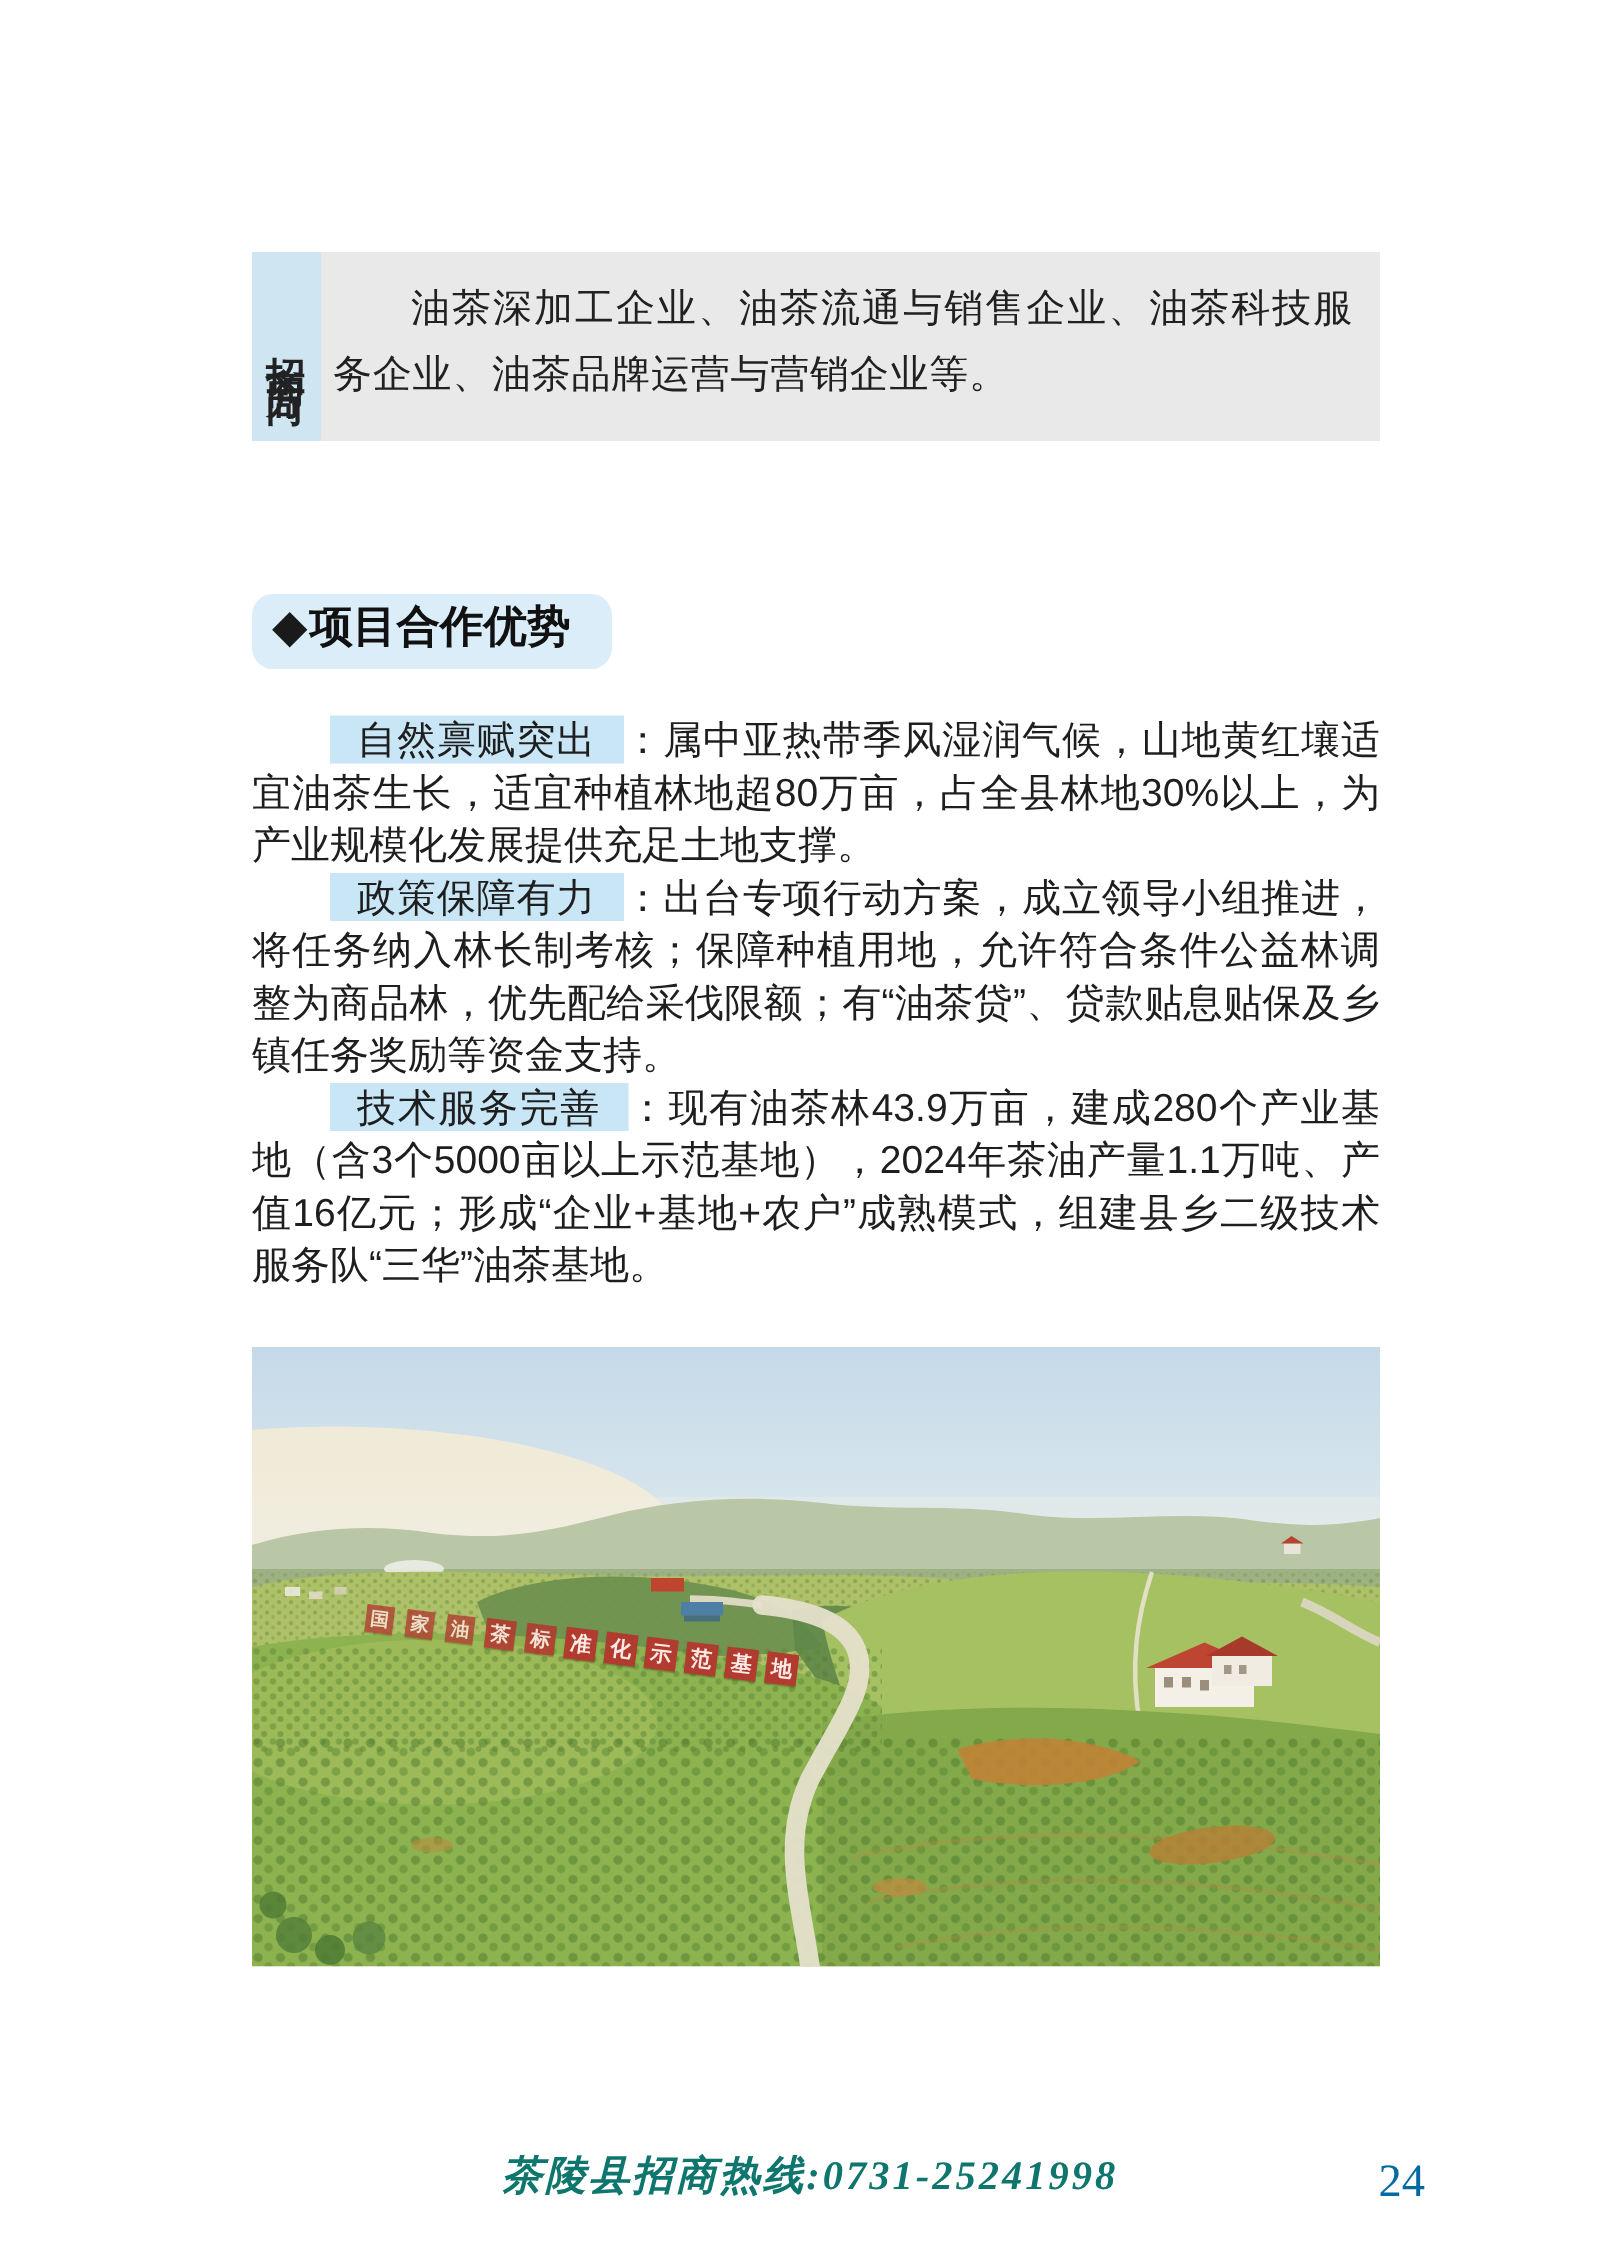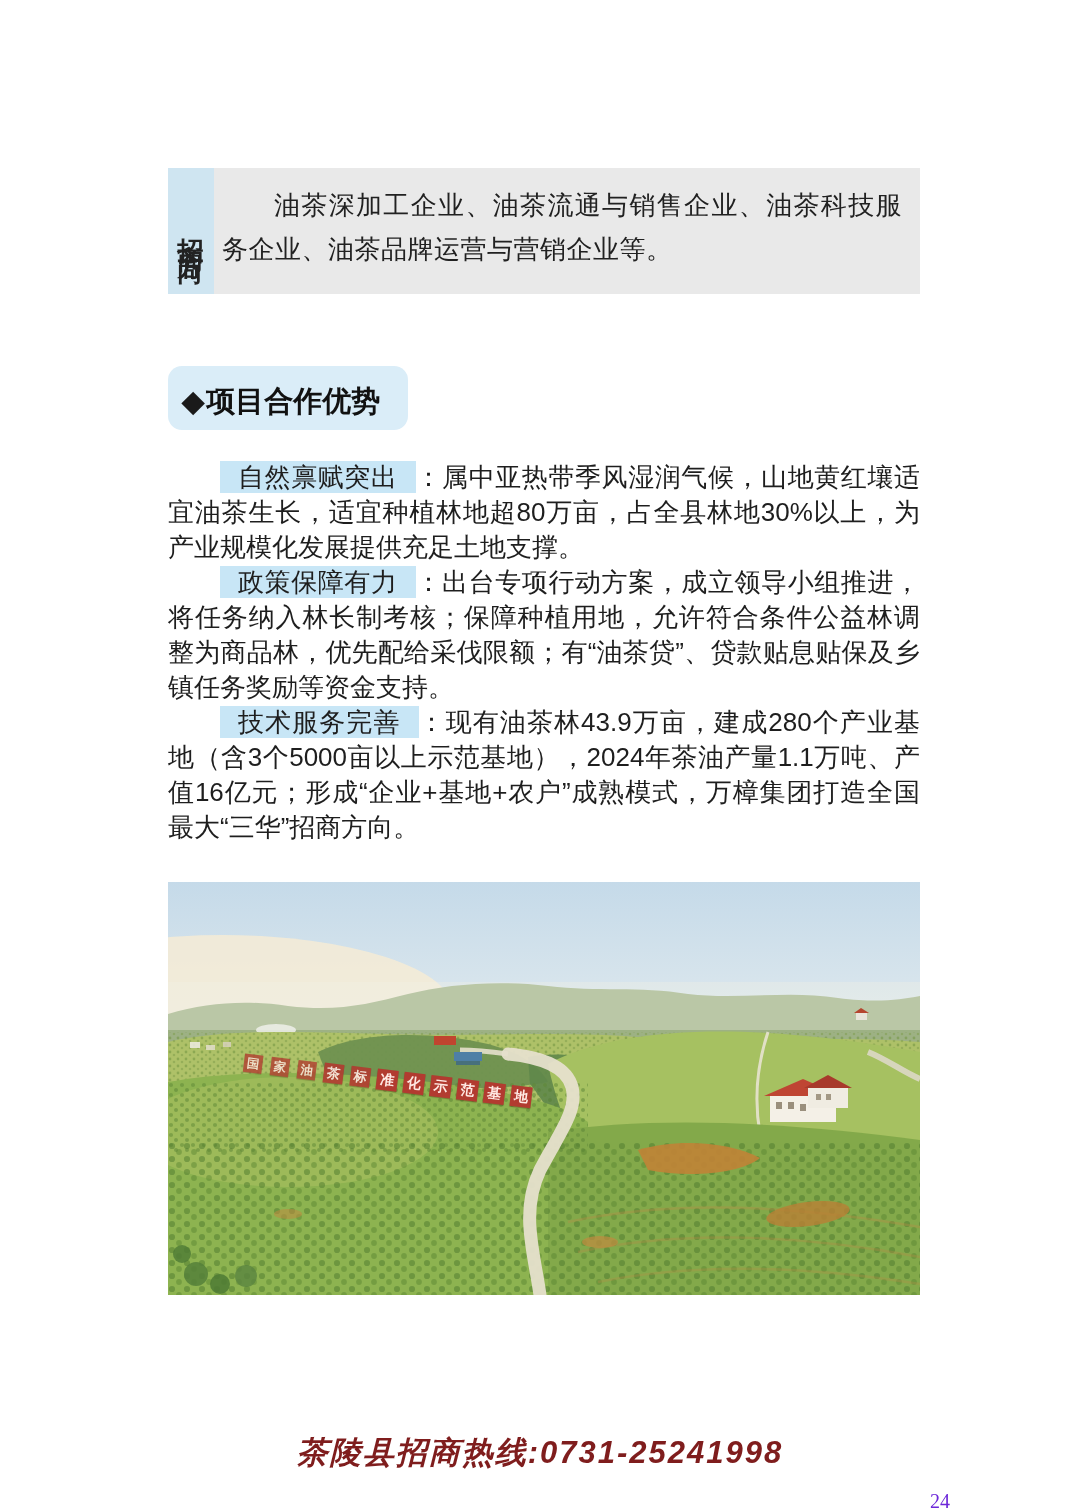--- a/index.html
+++ b/index.html
@@ -22,22 +22,22 @@
     writing-mode:vertical-rl; text-orientation:upright;
     font-size:26px; font-weight:700; color:#222; letter-spacing:7px; line-height:1;
   }
   .topbox-content {
     flex:1; padding:15px 18px 15px 8px; font-size:26px; line-height:44px;
     text-indent:2em; text-align:justify; color:#212121; letter-spacing:0.5px;
   }
 
   
   .section-header {
-    display:inline-block; margin-top:72px; background:#daedf8; border-radius:14px;
-    padding:16px 28px 8px 14px; font-size:29px; font-weight:700; color:#111;
+    display:inline-block; margin-top:102px; background:#daedf8; border-radius:14px;
+    padding:2px 28px 8px 14px; font-size:29px; font-weight:700; color:#111;
   }
   .section-header .diamond { margin-right:2px; color:#1a1a1a; }
 
   
   .para {
     margin-top:0; font-size:26px; line-height:35px; text-align:justify;
     text-indent:2em; color:#1e1e1e;
   }
   .para.first { margin-top:30px; }
   .para .hl { background:#c8e6f6; padding:1px 18px; }
@@ -53,26 +53,26 @@
     display:block; width:21px; height:21px; background:#b23b30; color:#ffe9e4;
     font-size:14px; line-height:21px; text-align:center; font-weight:700;
     box-shadow:0 1px 1px rgba(60,40,10,.35);
   }
   .photo-sign span:nth-child(1), .photo-sign span:nth-child(2), .photo-sign span:nth-child(3) { opacity:.78; transform:scale(.88); }
   .photo-sign span:nth-child(4), .photo-sign span:nth-child(5) { opacity:.9; transform:scale(.94); }
 
   
   .hotline {
     position:absolute; left:0; top:1432px; width:1080px; text-align:center;
-    font-family:Liberation Sans, sans-serif; font-style:italic; font-weight:600;
-    color:#7f1d1d; font-size:31px; letter-spacing:2px;
+    font-family:Liberation Serif, serif; font-style:italic; font-weight:600;
+    color:#0f766e; font-size:27px; letter-spacing:2px;
   }
   .pagenum {
-    position:absolute; top:1490px; right:130px;
-    font-family:"Liberation Serif", serif; font-size:20px; color:#6d28d9;
+    position:absolute; top:1436px; right:130px;
+    font-family:"Liberation Serif", serif; font-size:31px; color:#0369a1;
   }
 </style>
 </head>
 <body>
 
 <div class="page">
   <div class="content">
 
     
     <section class="topbox">
@@ -85,21 +85,21 @@
     
     <div class="section-header">
       <span class="diamond">◆</span><span>项目合作优势</span>
     </div>
 
     
     <p class="para first"><span class="hl">自然禀赋突出</span><span>：</span><span>属中亚热带季风湿润气候，山地黄红壤适宜油茶生长，适宜种植林地超80万亩，占全县林地30%以上，为产业规模化发展提供充足土地支撑。</span></p>
 
     <p class="para"><span class="hl">政策保障有力</span><span>：</span><span>出台专项行动方案，成立领导小组推进，将任务纳入林长制考核；保障种植用地，允许符合条件公益林调整为商品林，优先配给采伐限额；有“油茶贷”、贷款贴息贴保及乡镇任务奖励等资金支持。</span></p>
 
-    <p class="para"><span class="hl">技术服务完善</span><span>：</span><span>现有油茶林43.9万亩，建成280个产业基地（含3个5000亩以上示范基地），2024年茶油产量1.1万吨、产值16亿元；形成“企业+基地+农户”成熟模式，万樟集团打造全国最大“三华”招商方向。</span></p>
+    <p class="para"><span class="hl">技术服务完善</span><span>：</span><span>现有油茶林43.9万亩，建成280个产业基地（含3个5000亩以上示范基地），2024年茶油产量1.1万吨、产值16亿元；形成“企业+基地+农户”成熟模式，组建县乡二级技术服务队“三华”油茶基地。</span></p>
 
 
     
     <figure class="photo">
       <svg viewBox="0 0 752 413" xmlns="http://www.w3.org/2000/svg">
         <defs>
           <linearGradient id="sky" x1="0" y1="0" x2="0" y2="1">
             <stop offset="0" stop-color="#c5dae9"></stop>
             <stop offset="0.45" stop-color="#e6edef"></stop>
             <stop offset="0.8" stop-color="#f6f2e6"></stop>

